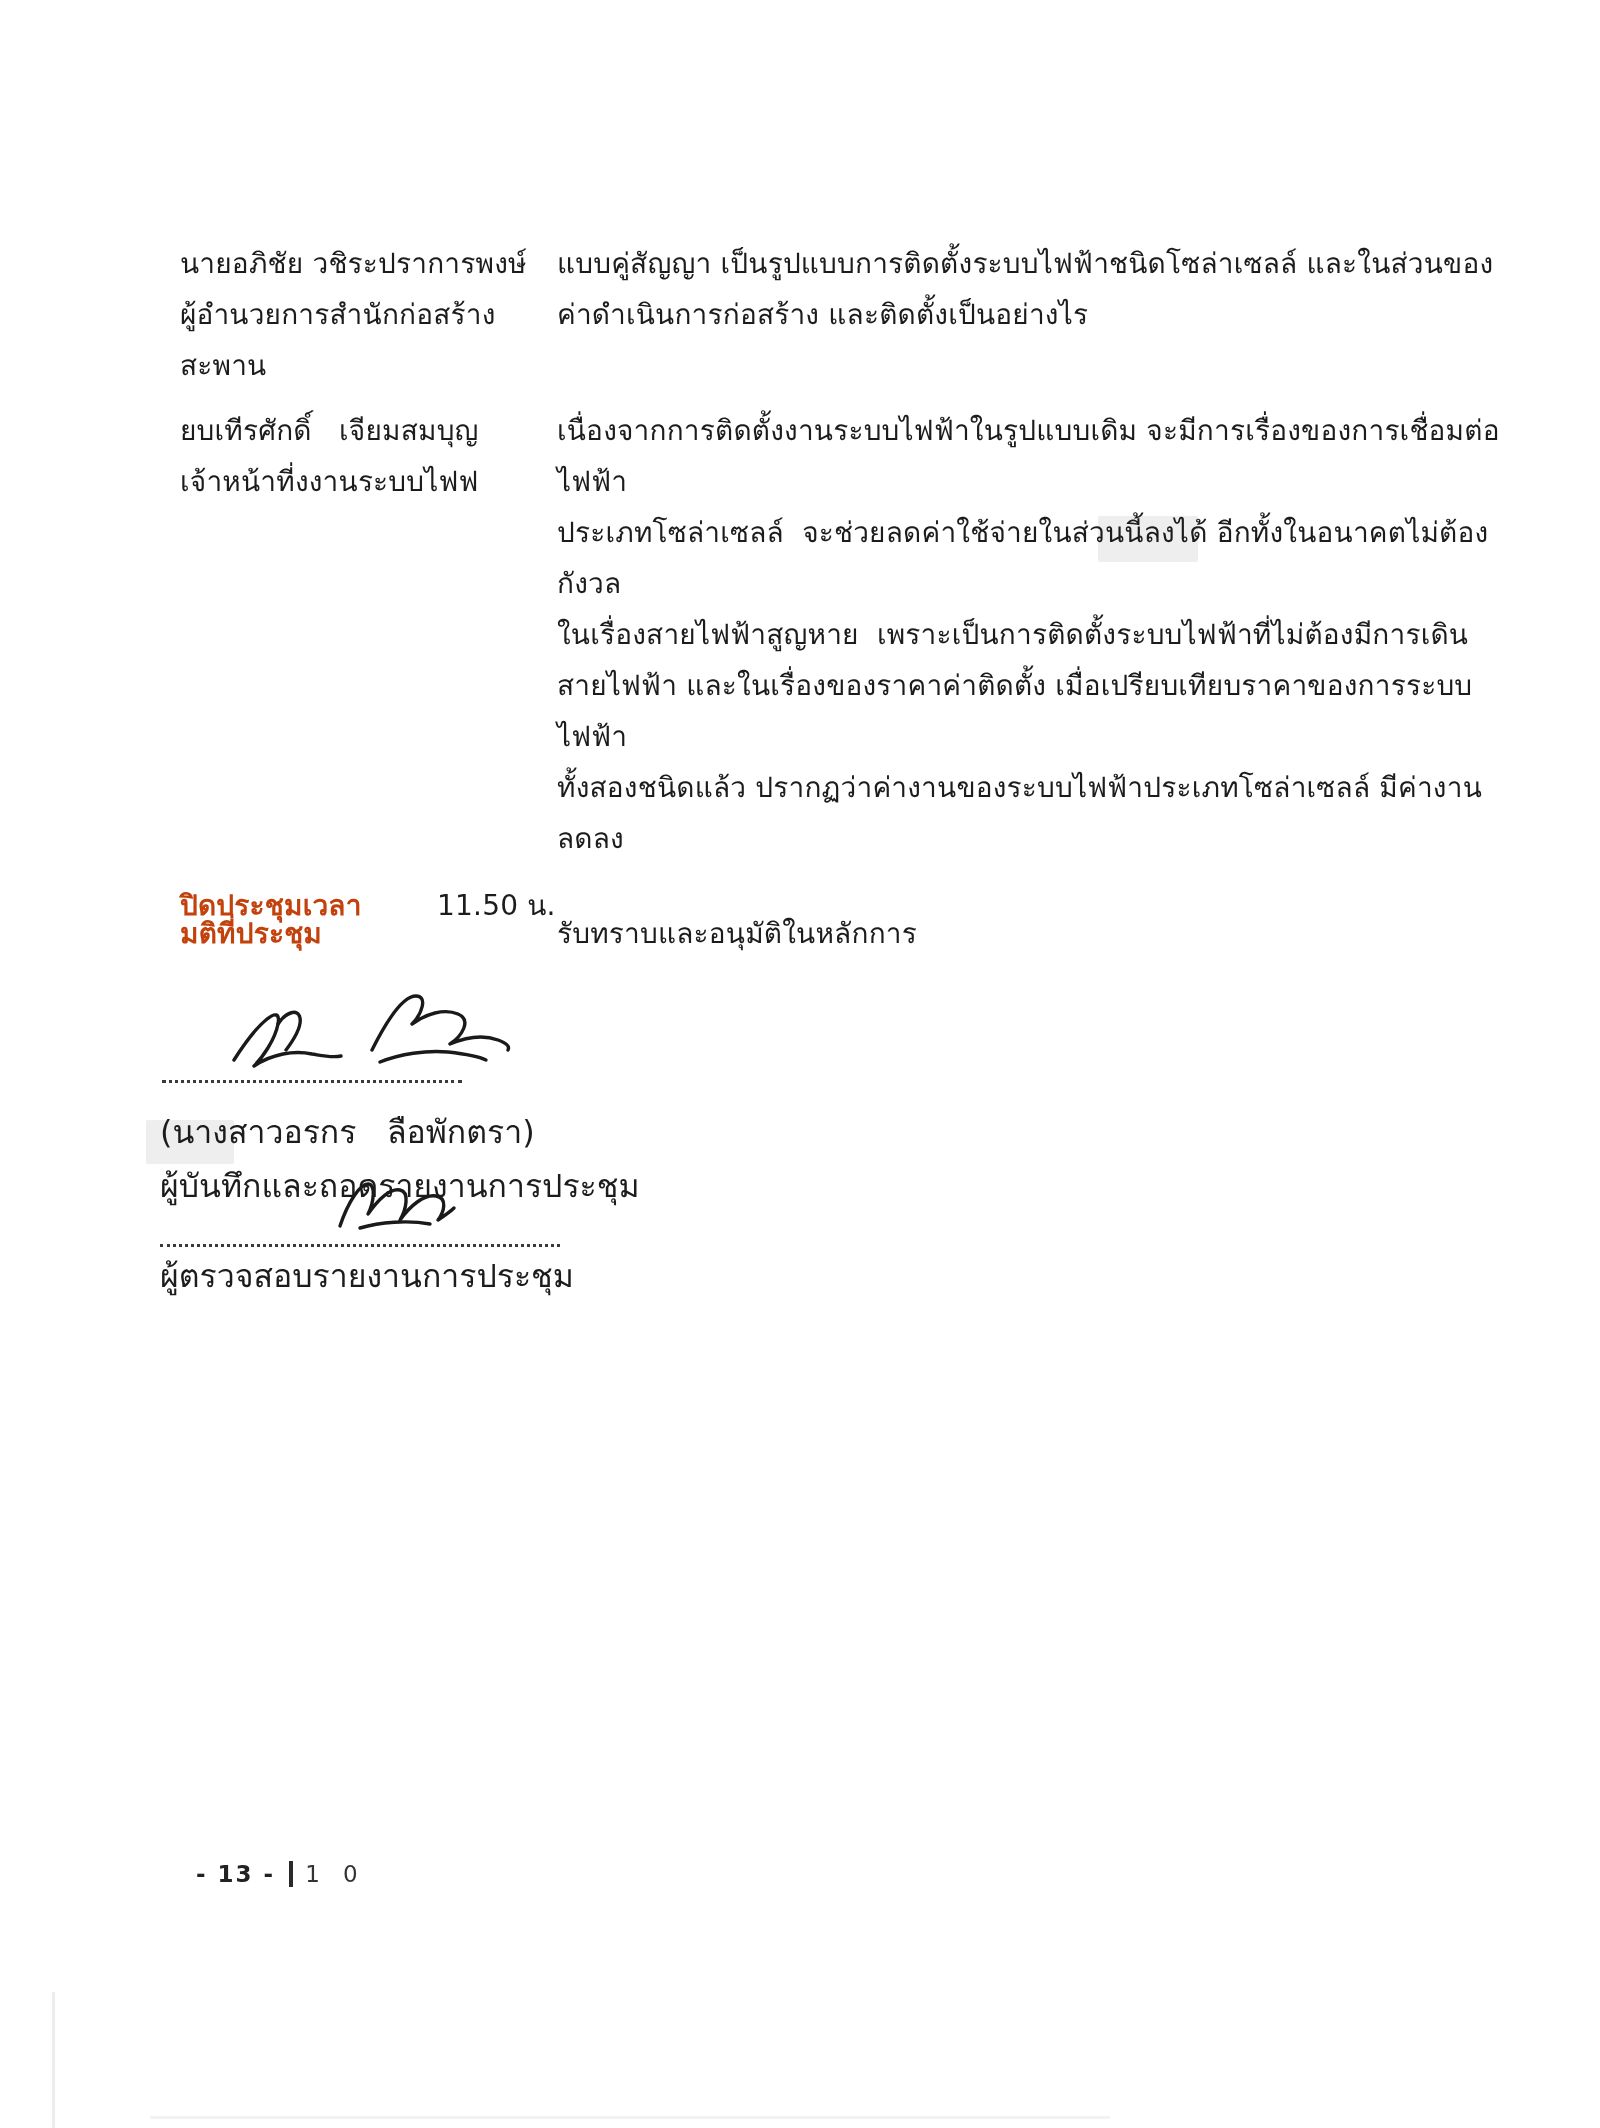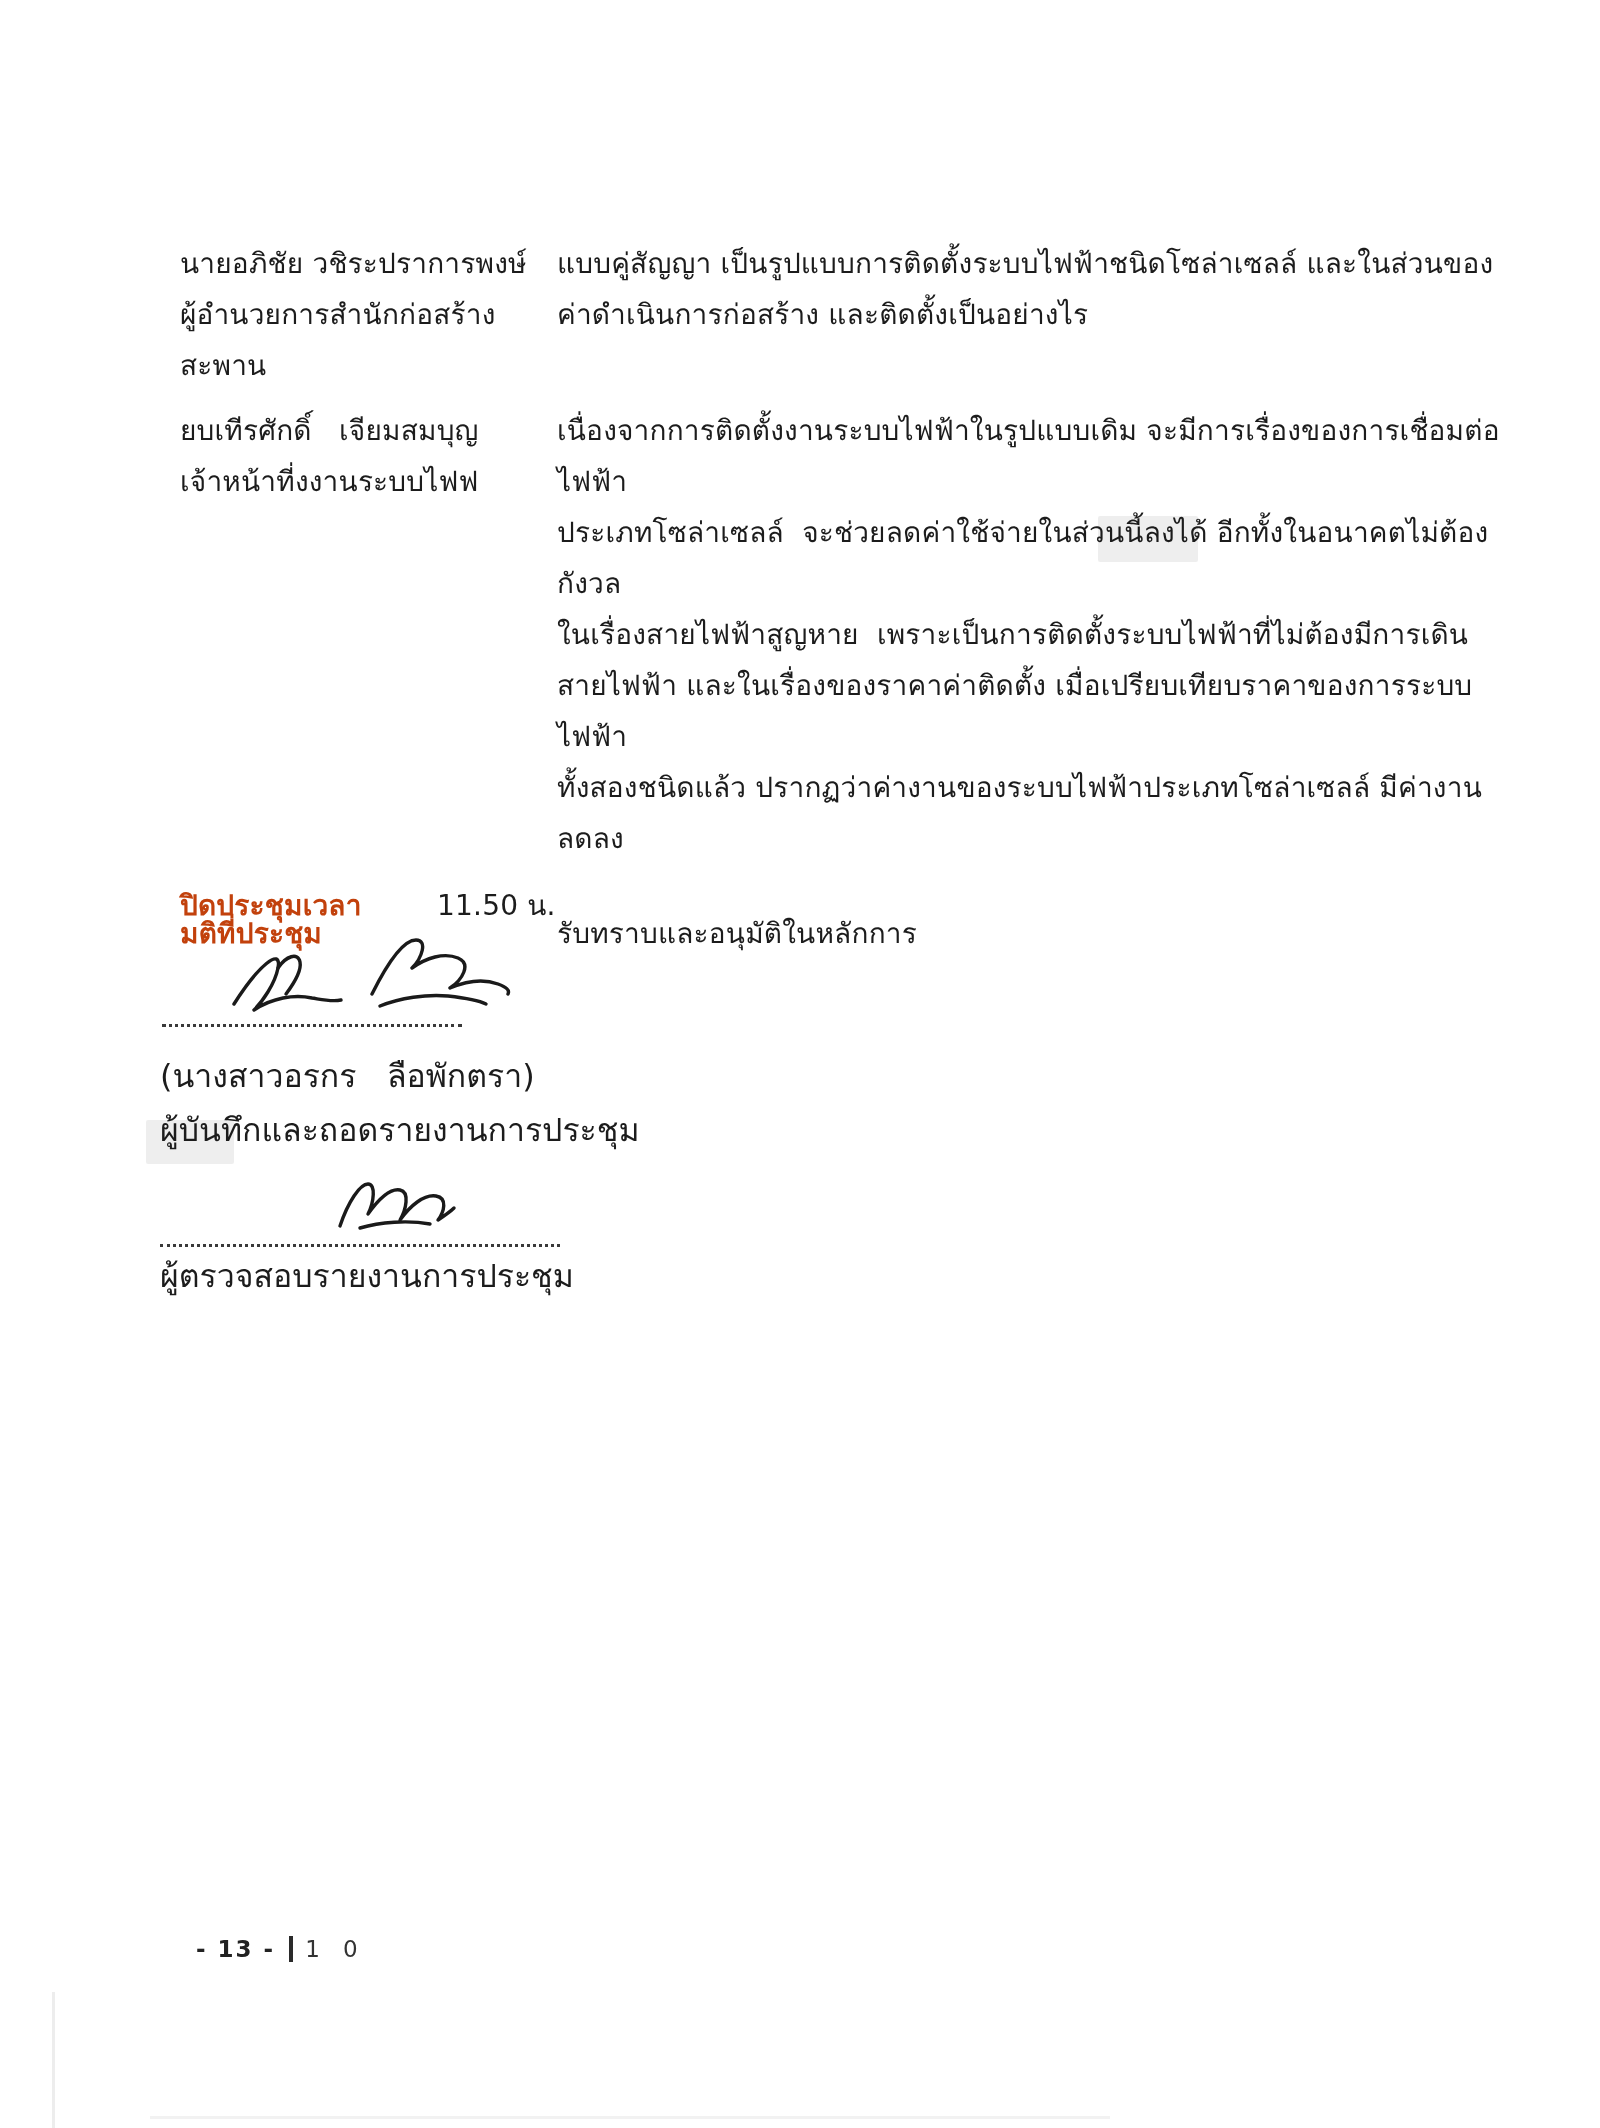--- a/index.html
+++ b/index.html
@@ -31,37 +31,37 @@
   }
   .bold{font-weight:700;color:#c2410c;}
   
   .closing{
     position:absolute;left:180px;top:880px;
     display:flex;align-items:flex-start;
   }
   .closing .label{width:257px;flex:0 0 257px;}
   
   .sig-block{position:absolute;left:160px;}
-  .sig1{top:928px;}
+  .sig1{top:984px;}
   .sig2{top:1168px;}
   .sig-draw{display:block;}
   .dotline{
     border-bottom:3px dotted #3a3a3a;
     height:0;margin-top:4px;
   }
   .dot1{width:300px;margin-left:2px;}
   .dot2{width:400px;}
   .sig-name{font-size:32px;line-height:50px;margin-top:24px;}
   .sig-role{font-size:32px;line-height:50px;margin-top:4px;}
   .sig1 .sig-draw{margin-left:60px;}
   .sig2 .sig-draw{margin-left:170px;}
   .sig2 .sig-name{margin-left:10px;}
   
   .footer{
-    position:absolute;left:196px;top:1936px;
+    position:absolute;left:196px;top:1861px;
     display:flex;align-items:center;
     font-size:23px;color:#222;
   }
   .footer .pageno{font-weight:700;letter-spacing:2px;}
   .footer .bar{
     display:inline-block;width:4px;height:26px;
     background:#2a2a2a;margin:0 12px 0 14px;
   }
   .footer .total{letter-spacing:8px;color:#333;}
   

